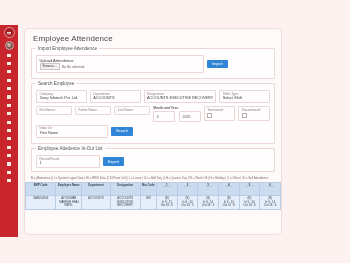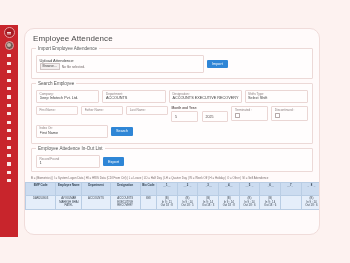--- a/index.html
+++ b/index.html
@@ -35,22 +35,22 @@
     content:"";position:absolute;left:1.4px;top:1.1px;width:4px;height:4px;border-radius:50%;
     background:#c9b2a4;
   }
   .side-item{
     width:3.6px;height:3.2px;background:#fae9e7;
     margin-bottom:5.2px;flex:none;border-radius:.3px;
   }
 
   
   .card{
-    position:absolute;left:24px;top:28px;width:296px;height:207px;
-    background:#fffafa;border:.5px solid #f0dcda;border-radius:10px;
+    position:absolute;left:24px;top:28px;width:258px;height:207px;
+    background:#fffafa;border:.5px solid #f0dcda;border-radius:5px;
     box-sizing:border-box;overflow:hidden;
   }
   .page-title{
     font-size:8px;color:#4a4a4a;letter-spacing:.1px;
     padding:5px 0 5px 8px;
   }
 
   
   .fs{
     position:relative;margin:0 6px 4px 6px;

